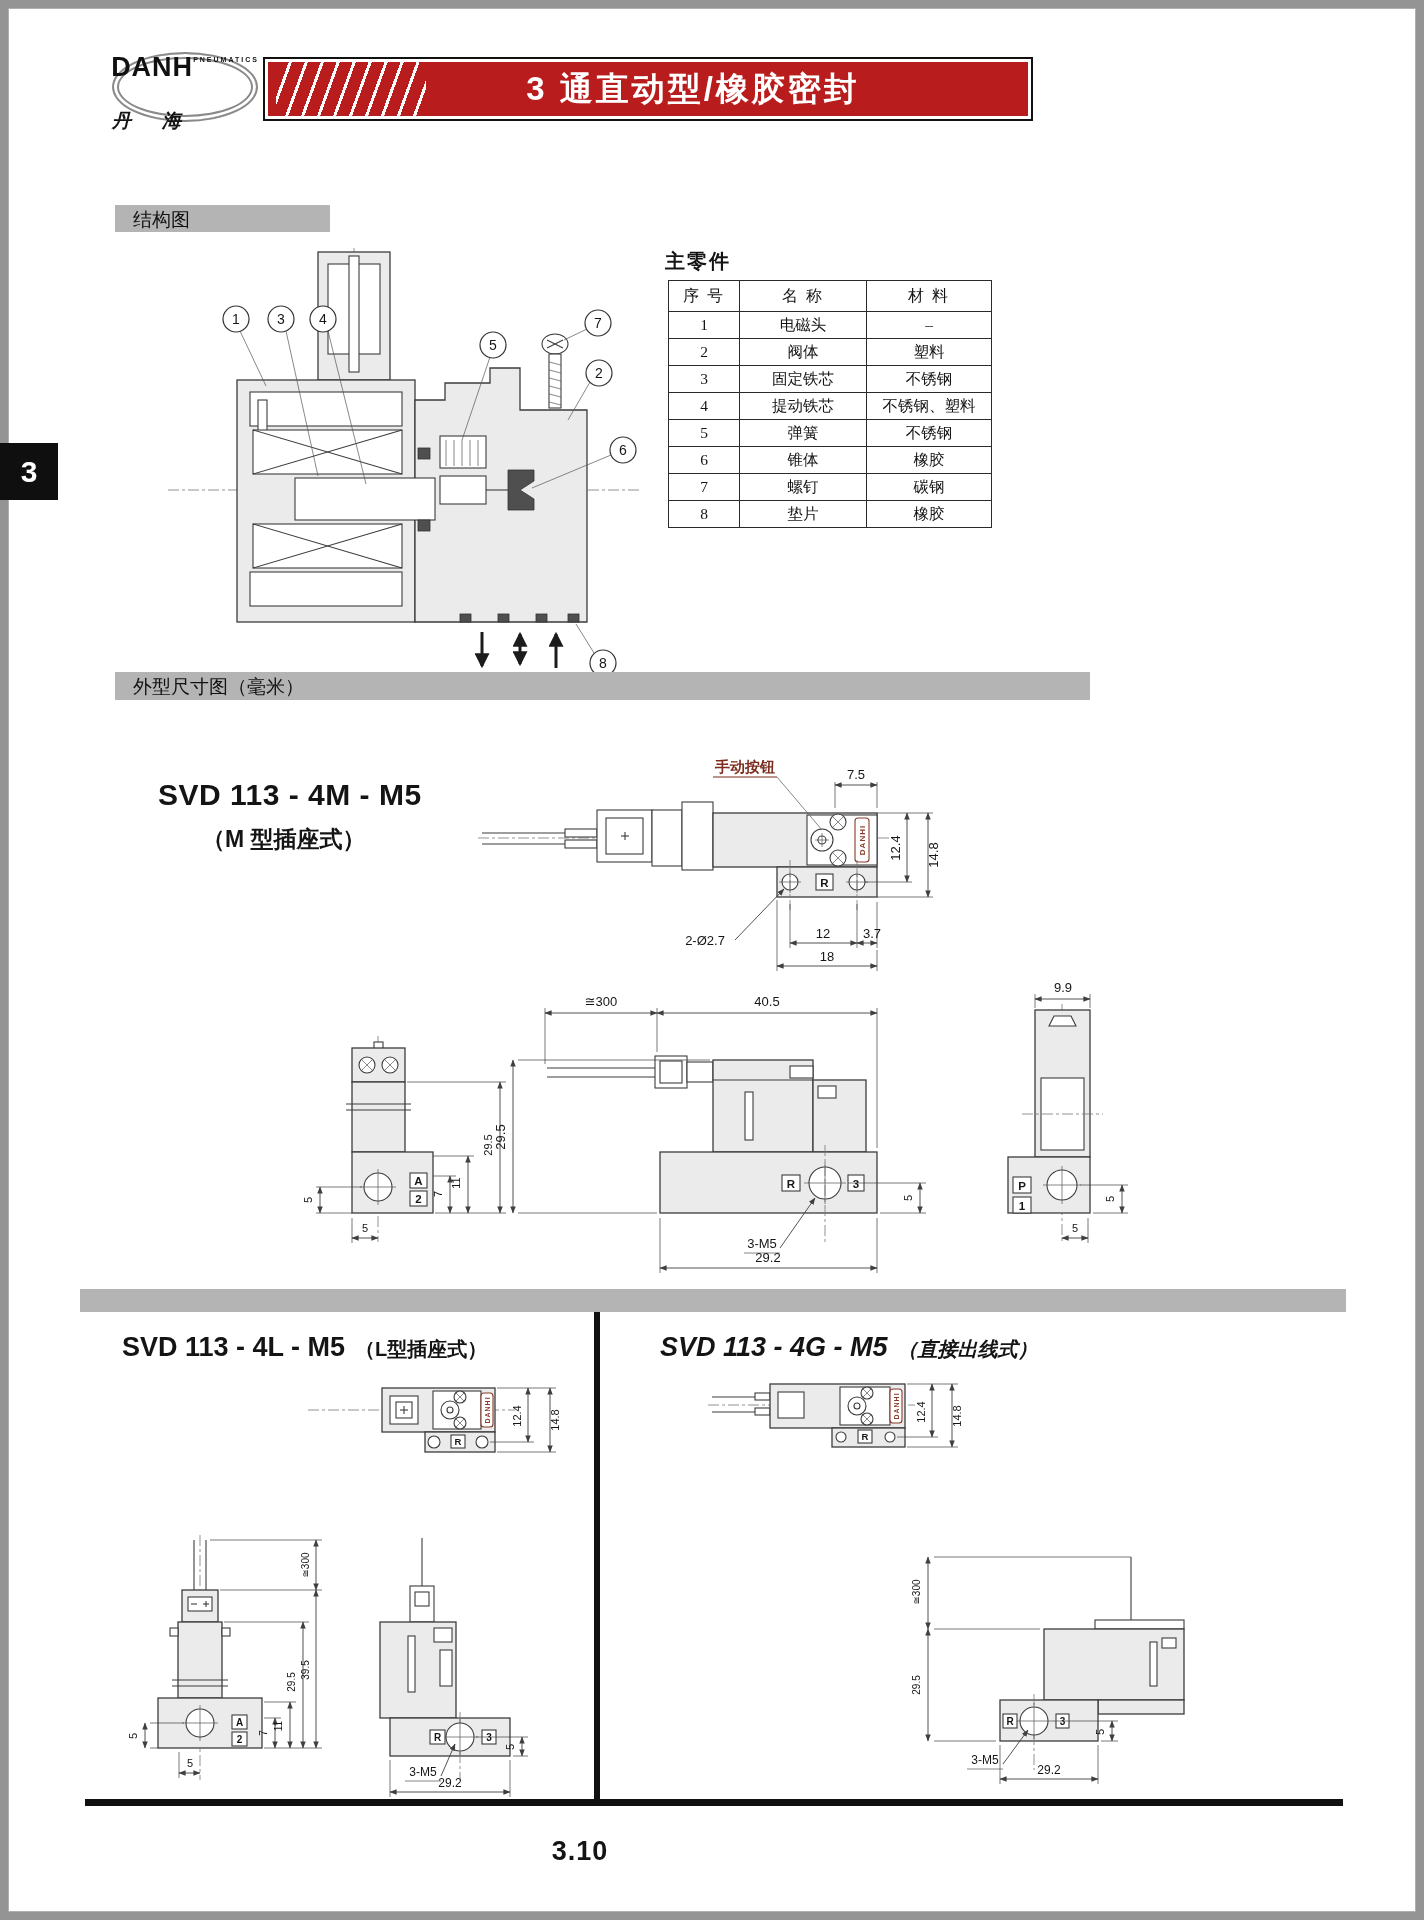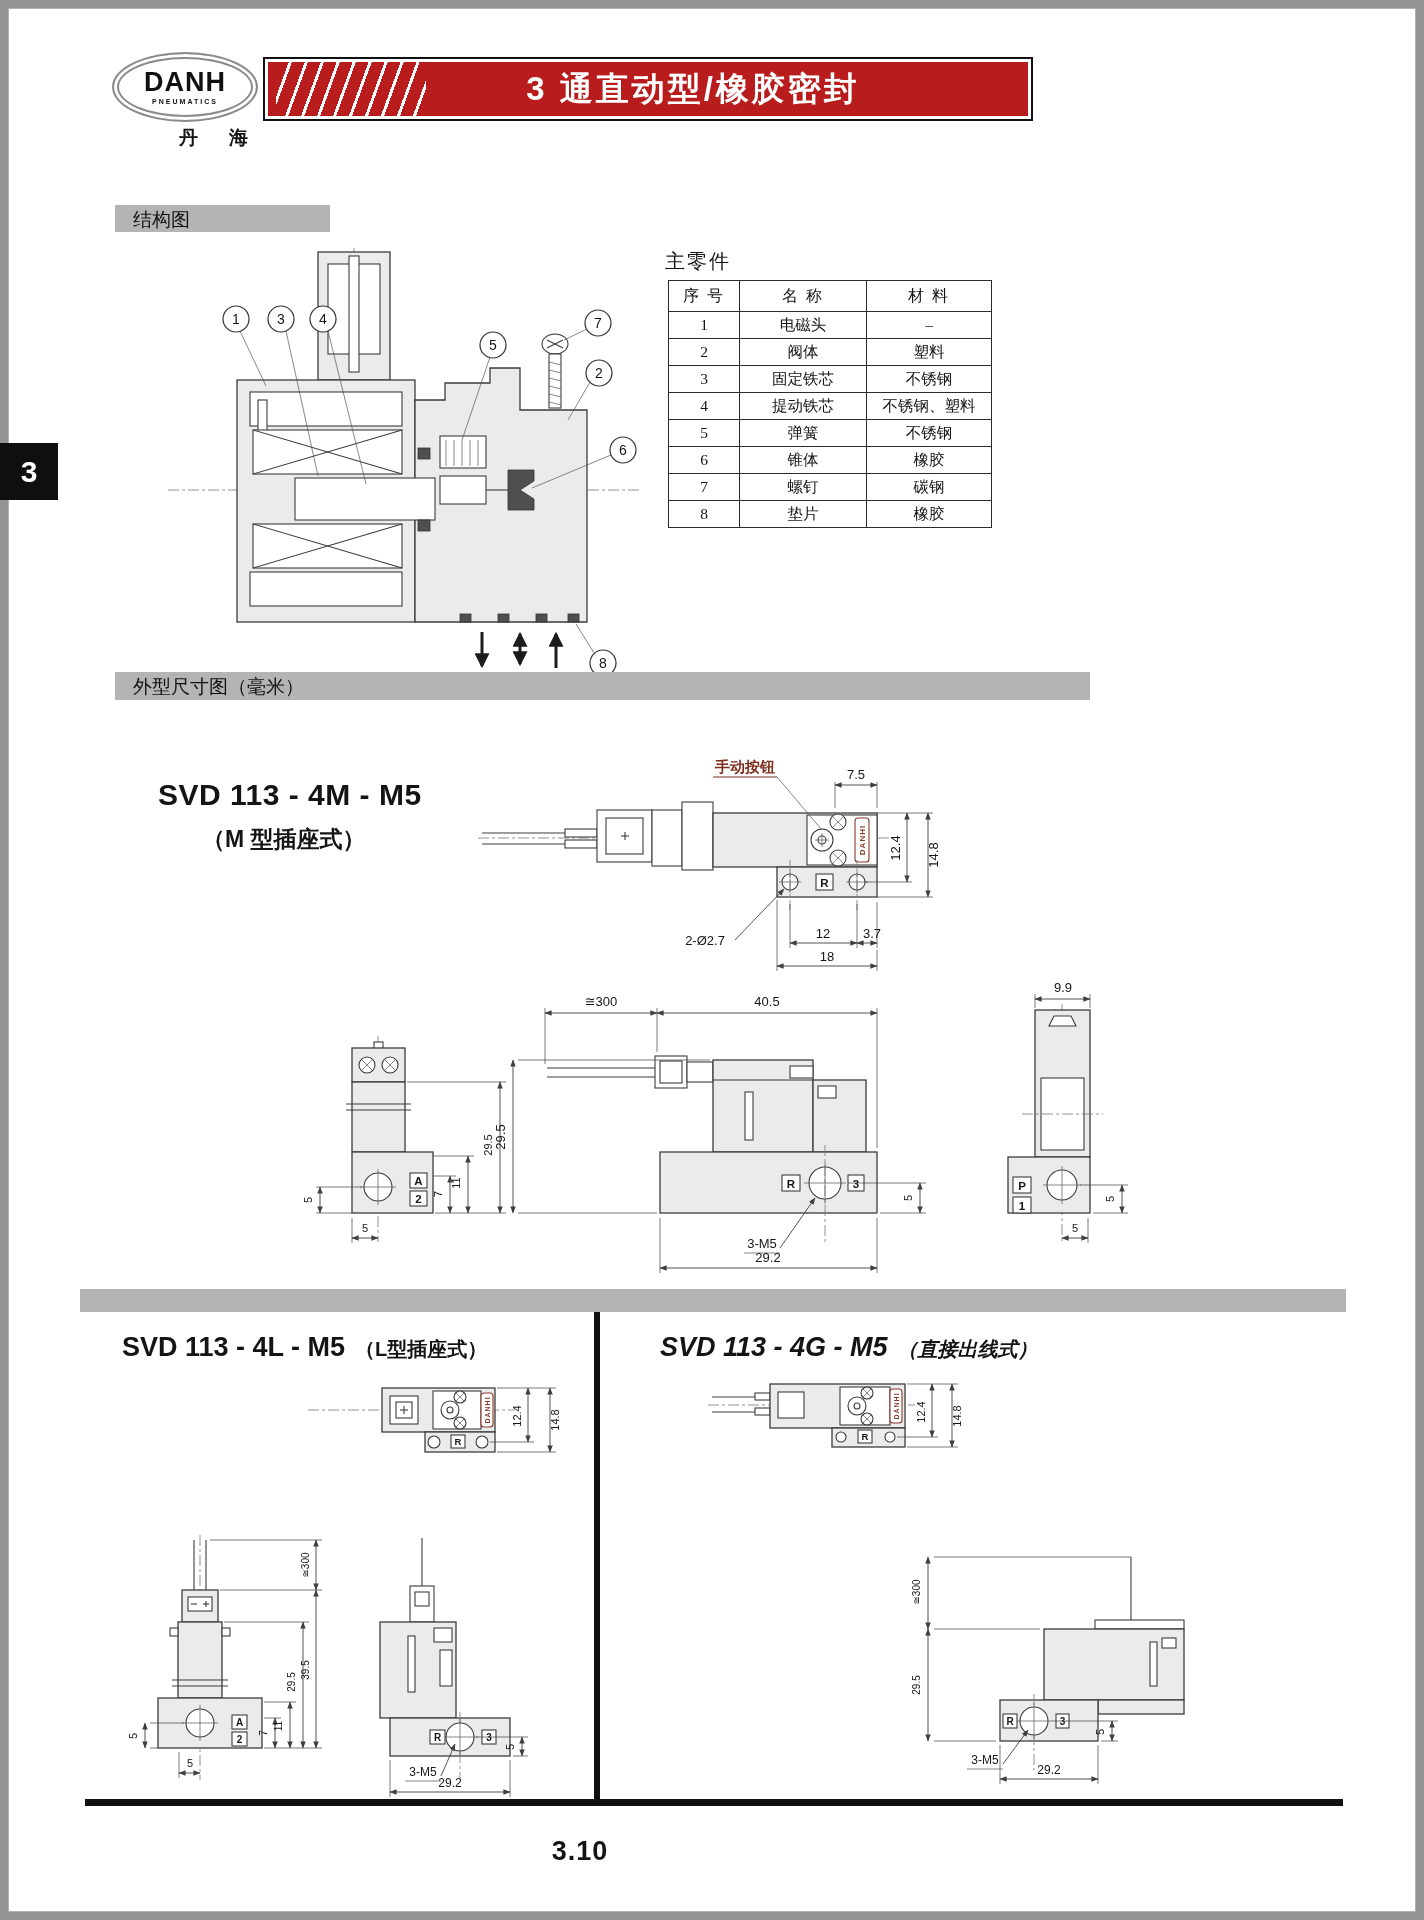--- a/index.html
+++ b/index.html
@@ -2,35 +2,35 @@
 <html><head>
 <meta charset="utf-8">
 <style>
   html,body{margin:0;padding:0;background:#949494;}
   .page{position:relative;width:1424px;height:1920px;background:#949494;overflow:hidden;
         font-family:"Liberation Sans","DejaVu Sans",sans-serif;color:#141414;}
   .sheet{position:absolute;left:8px;top:8px;width:1406px;height:1902px;background:#ffffff;border:1px solid #b0b0b0;}
   
   .logo-oval{position:absolute;left:112px;top:52px;width:142px;height:66px;border:2px solid #8a8a8a;border-radius:50%;
              box-shadow:inset 0 0 0 3px #ffffff, inset 0 0 0 5px #8a8a8a;
-             display:flex;flex-direction:column;align-items:center;justify-content:center;background:#fff;}
+             display:flex;flex-direction:row;justify-content:center;background:#fff;}
   .logo-brand{font-weight:bold;font-size:27px;line-height:1;letter-spacing:1px;color:#101010;}
   .logo-sub{font-size:7px;letter-spacing:2px;font-weight:bold;color:#101010;margin-top:2px;}
-  .logo-cn{position:absolute;left:112px;top:125px;width:142px;text-align:right;font-size:19px;font-weight:bold;letter-spacing:6px;}
+  .logo-cn{position:absolute;left:112px;top:108px;width:142px;text-align:left;font-size:19px;font-weight:bold;letter-spacing:6px;font-style:italic;}
   .banner{position:absolute;left:263px;top:57px;width:770px;height:64px;background:#ffffff;border:2.5px solid #111;padding:3px;box-sizing:border-box;}
   .banner-core{position:relative;width:100%;height:100%;background:#b91c1c;display:flex;align-items:center;}
   .banner-stripes{position:absolute;left:8px;top:0;bottom:0;width:150px;
                   background:repeating-linear-gradient(110deg, rgba(0,0,0,0) 0 12px, #ffffff 12px 15px);}
   .banner-text{width:100%;text-align:center;padding-left:90px;color:#ffffff;font-size:33px;font-weight:bold;letter-spacing:3px;}
   .page-title{position:absolute;left:280px;top:142px;width:600px;text-align:center;font-size:37px;font-weight:bold;letter-spacing:1px;}
   .bar{position:absolute;background:#b4b4b4;color:#111;font-size:19px;padding:2px 0 6px 18px;box-sizing:border-box;}
   .side-tab{position:absolute;left:0px;top:443px;width:58px;height:57px;background:#0f0f0f;color:#fff;
             display:flex;align-items:center;justify-content:center;font-size:30px;font-weight:bold;}
   
-  .parts-title{position:absolute;left:665px;top:248px;font-size:20px;font-weight:normal;letter-spacing:2px;}
+  .parts-title{position:absolute;left:665px;top:248px;font-size:20px;font-weight:bold;letter-spacing:2px;}
   .parts-table{position:absolute;left:668px;top:280px;border-collapse:collapse;table-layout:fixed;
                font-family:"Liberation Serif","DejaVu Serif",serif;}
   .parts-table th,.parts-table td{border:1.4px solid #2b2b2b;text-align:center;padding:0;}
   .parts-table th{width:70px;height:30px;font-size:16px;font-weight:normal;letter-spacing:2px;}
   .parts-table th.c2{width:126px;} .parts-table th.c3{width:124px;}
   .parts-table td{height:26px;font-size:15.5px;}
   
   .model-h1{position:absolute;font-size:30px;font-weight:bold;letter-spacing:0.5px;}
   .model-h2{position:absolute;font-size:23px;font-weight:bold;}
   .model-row{position:absolute;display:flex;align-items:baseline;gap:10px;}

